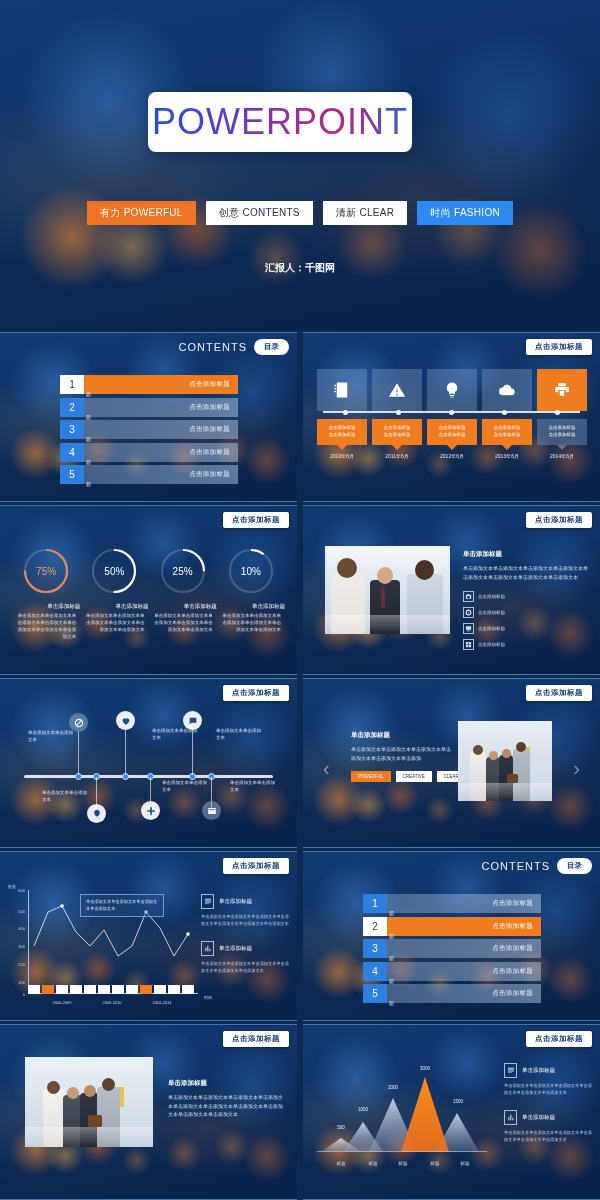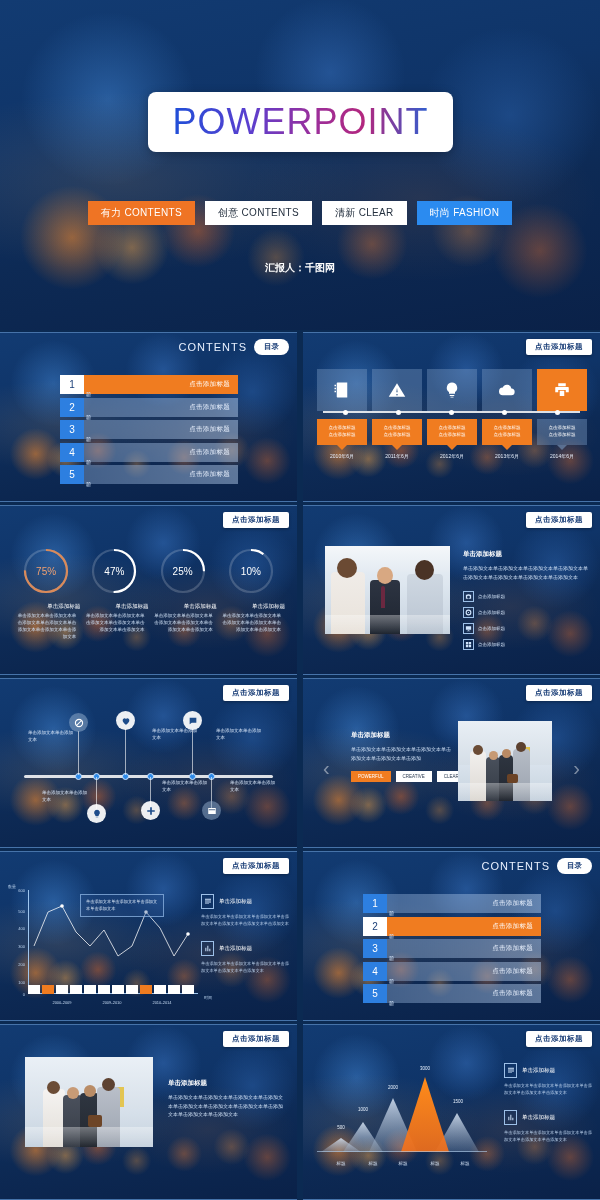--- a/index.html
+++ b/index.html
@@ -28,21 +28,21 @@
   .bg::after{
     content:""; position:absolute; inset:0;
     background:
       radial-gradient(ellipse at 20% 55%, rgba(255,180,90,.12) 0, rgba(0,0,0,0) 35%),
       radial-gradient(ellipse at 70% 60%, rgba(255,150,70,.10) 0, rgba(0,0,0,0) 30%);
   }
 
   
   .slide-title { position:absolute; left:0; top:0; width:600px; height:330px; overflow:hidden; }
   .title-plate {
-    position:absolute; left:148px; top:92px; width:305px; height:60px;
+    position:absolute; left:148px; top:92px; width:264px; height:60px;
     background:#fff; border-radius:8px;
     display:flex; align-items:center; justify-content:center;
     box-shadow:0 2px 10px rgba(0,0,0,.25);
   }
   .title-plate .word {
     font-size:36px; font-weight:400; letter-spacing:1px;
     background:linear-gradient(90deg,#1f4fd8 0%,#5b3fcf 30%,#9b2f9b 55%,#b3277e 75%,#2f5fd0 100%);
     -webkit-background-clip:text; background-clip:text; color:transparent;
     font-family:"Liberation Sans", sans-serif;
   }
@@ -190,21 +190,21 @@
 
   <div class="slide-title">
     <div class="bg"></div>
 
     <div class="title-plate">
       <div class="word">POWERPOINT</div>
     </div>
 
 
     <div class="tagrow">
-      <div class="tag orange">有力 CONTENTS</div>
+      <div class="tag orange">有力 POWERFUL</div>
       <div class="tag white">创意 CONTENTS</div>
       <div class="tag white">清新 CLEAR</div>
       <div class="tag blue">时尚 FASHION</div>
     </div>
 
     <div class="meta2">汇报人：千图网</div>
   </div>
 
   <div class="grid">
 
@@ -353,21 +353,21 @@
           <div class="d-title">单击添加标题</div>
           <div class="d-body">单击添加文本单击添加文本单击添加文本单击添加文本单击添加文本单击添加文本单击添加文本</div>
         </div>
 
         <div class="donut-col">
           <div class="donut">
             <svg width="50" height="50" viewBox="0 0 50 50">
               <circle cx="25" cy="25" r="21" fill="none" stroke="rgba(255,255,255,.18)" stroke-width="2.2"></circle>
               <circle cx="25" cy="25" r="21" fill="none" stroke="#ffffff" stroke-width="2.2" stroke-dasharray="65.97 131.95" stroke-linecap="butt"></circle>
             </svg>
-            <div class="val">47%</div>
+            <div class="val">50%</div>
           </div>
           <div class="d-title">单击添加标题</div>
           <div class="d-body">单击添加文本单击添加文本单击添加文本单击添加文本单击添加文本单击添加文本</div>
         </div>
 
         <div class="donut-col">
           <div class="donut">
             <svg width="50" height="50" viewBox="0 0 50 50">
               <circle cx="25" cy="25" r="21" fill="none" stroke="rgba(255,255,255,.18)" stroke-width="2.2"></circle>
               <circle cx="25" cy="25" r="21" fill="none" stroke="#ffffff" stroke-width="2.2" stroke-dasharray="32.99 131.95" stroke-linecap="butt"></circle>

